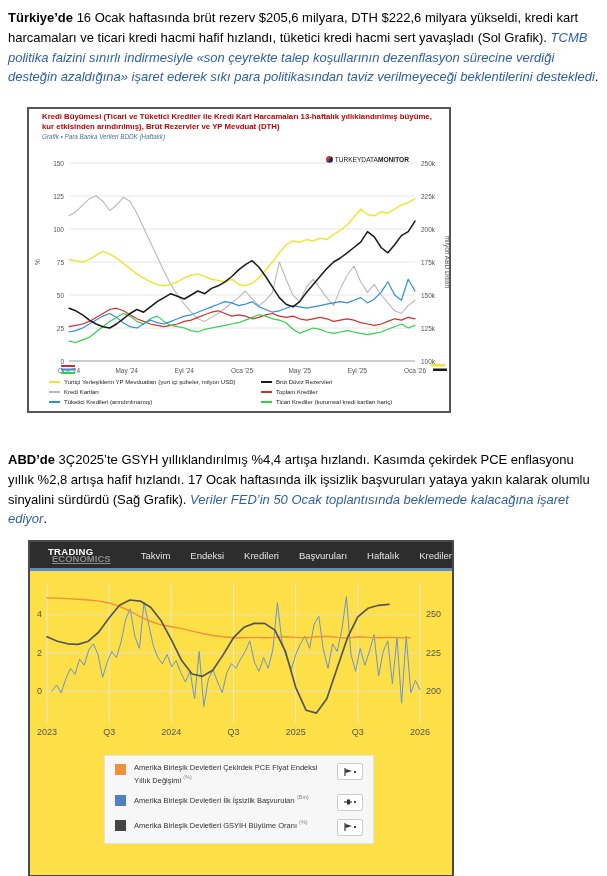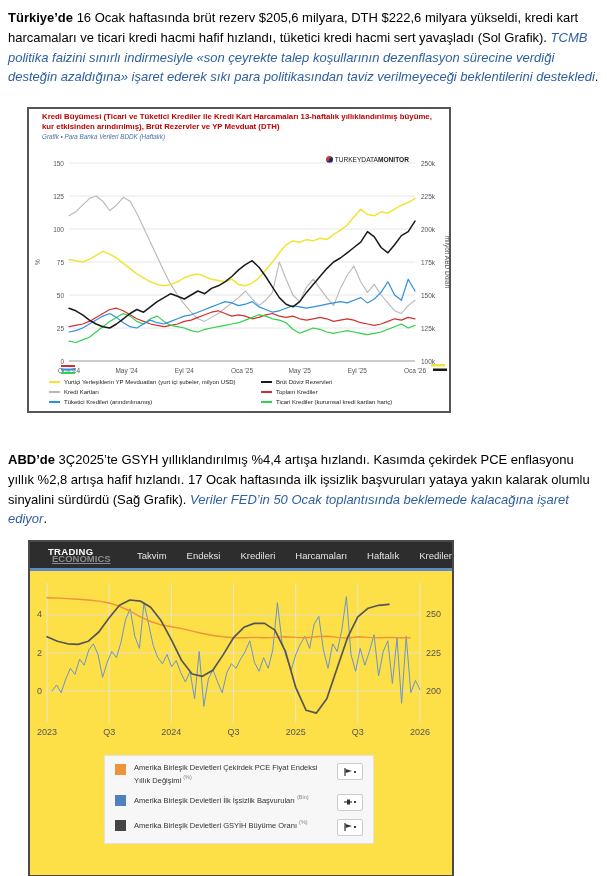--- a/index.html
+++ b/index.html
@@ -142,21 +142,21 @@
 <div id="te">
   <div id="te-head">
     <div id="te-logo">
       <span class="l1">TRADING</span>
       <span class="l2">ECONOMICS</span>
     </div>
     <div id="te-menu">
         <span class="te-mi">Takvim</span>
         <span class="te-mi">Endeksi</span>
         <span class="te-mi">Kredileri</span>
-        <span class="te-mi">Harcamaları</span>
+        <span class="te-mi">Başvuruları</span>
         <span class="te-mi">Haftalık</span>
         <span class="te-mi">Krediler</span>
       </div>
   </div>
   <svg id="c1" width="422" height="176">
       <line x1="17" x2="390" y1="118.14713896457766" y2="118.14713896457766" stroke="#e0e0e0" stroke-width="0.8"></line>
       <line x1="17" x2="390" y1="80" y2="80" stroke="#e0e0e0" stroke-width="0.8"></line>
       <line x1="17" x2="390" y1="41.852861035422336" y2="41.852861035422336" stroke="#e0e0e0" stroke-width="0.8"></line>
       <line x1="17" x2="17" y1="10" y2="150" stroke="#e8e8e8" stroke-width="0.8"></line>
       <line x1="79.16666666666666" x2="79.16666666666666" y1="10" y2="150" stroke="#e8e8e8" stroke-width="0.8"></line>

